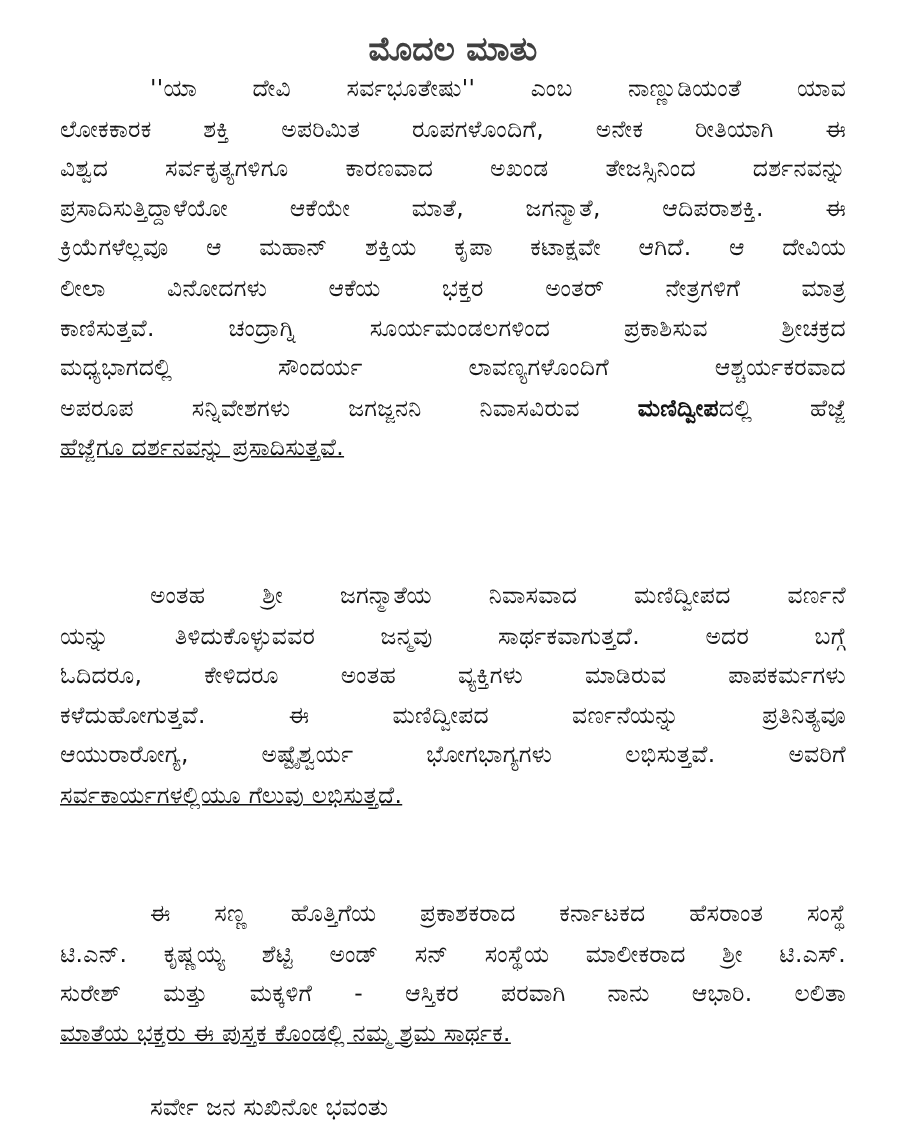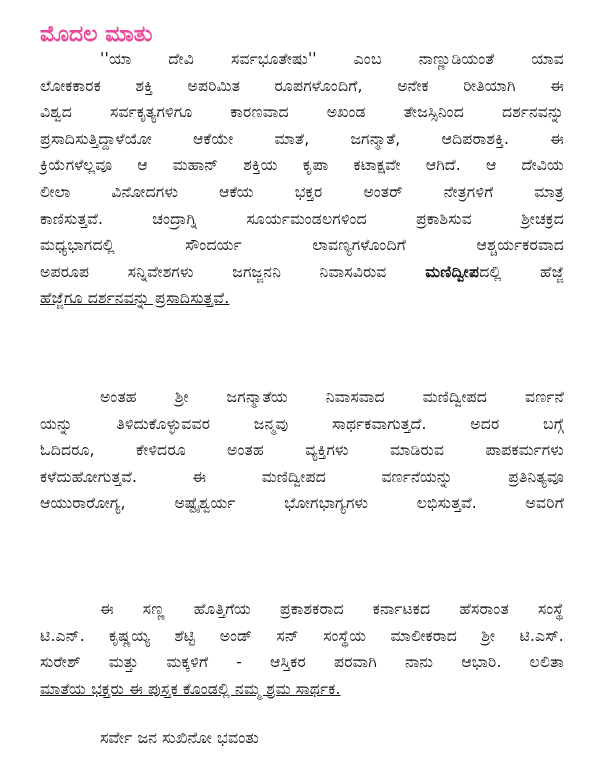--- a/index.html
+++ b/index.html
@@ -3,21 +3,21 @@
 <meta charset="utf-8">
 <style>
   html, body { margin: 0; padding: 0; background: #ffffff; }
   body { width: 600px; height: 759px; overflow: hidden; position: relative; }
   .page {
     position: absolute; left: 40px; top: 0; width: 524px;
     color: #111; font-family: "DejaVu Sans", sans-serif;
   }
   .title {
     position: absolute; left: 0; top: 19px; width: 524px;
-    font-size: 22px; font-weight: bold; line-height: 30px; color: #ec4899;
+    text-align: center; font-size: 22px; font-weight: bold; line-height: 30px; color: #404040;
   }
   .para {
     position: absolute; left: 0; width: 524px;
     font-size: 15.6px; line-height: 26.6px; text-align: justify;
     text-align-last: left; letter-spacing: 0.2px; color: #141414;
   }
   .line { display: block; white-space: nowrap; text-align: justify; text-align-last: justify; }
   .line.last { text-align-last: left; text-decoration: underline; }
   .indent { padding-left: 60px; }
   .p1 { top: 46px; }
@@ -44,20 +44,21 @@
     <span class="line emph-line">ಅಪರೂಪ ಸನ್ನಿವೇಶಗಳು ಜಗಜ್ಜನನಿ ನಿವಾಸವಿರುವ <b class="em">ಮಣಿದ್ವೀಪ</b>ದಲ್ಲಿ ಹೆಜ್ಜೆ</span>
     <span class="line last">ಹೆಜ್ಜೆಗೂ ದರ್ಶನವನ್ನು ಪ್ರಸಾದಿಸುತ್ತವೆ.</span>
   </div>
 
   <div class="para p2">
     <span class="line indent">ಅಂತಹ ಶ್ರೀ ಜಗನ್ಮಾತೆಯ ನಿವಾಸವಾದ ಮಣಿದ್ವೀಪದ ವರ್ಣನೆ</span>
     <span class="line">ಯನ್ನು ತಿಳಿದುಕೊಳ್ಳುವವರ ಜನ್ಮವು ಸಾರ್ಥಕವಾಗುತ್ತದೆ. ಅದರ ಬಗ್ಗೆ</span>
     <span class="line">ಓದಿದರೂ, ಕೇಳಿದರೂ ಅಂತಹ ವ್ಯಕ್ತಿಗಳು ಮಾಡಿರುವ ಪಾಪಕರ್ಮಗಳು</span>
     <span class="line">ಕಳೆದುಹೋಗುತ್ತವೆ. ಈ ಮಣಿದ್ವೀಪದ ವರ್ಣನೆಯನ್ನು ಪ್ರತಿನಿತ್ಯವೂ</span>
     <span class="line">ಆಯುರಾರೋಗ್ಯ, ಅಷ್ಟೈಶ್ವರ್ಯ ಭೋಗಭಾಗ್ಯಗಳು ಲಭಿಸುತ್ತವೆ. ಅವರಿಗೆ</span>
+    <span class="line last">ಸರ್ವಕಾರ್ಯಗಳಲ್ಲಿಯೂ ಗೆಲುವು ಲಭಿಸುತ್ತದೆ.</span>
   </div>
 
   <div class="para p3">
     <span class="line indent">ಈ ಸಣ್ಣ ಹೊತ್ತಿಗೆಯ ಪ್ರಕಾಶಕರಾದ ಕರ್ನಾಟಕದ ಹೆಸರಾಂತ ಸಂಸ್ಥೆ</span>
     <span class="line">ಟಿ.ಎನ್. ಕೃಷ್ಣಯ್ಯ ಶೆಟ್ಟಿ ಅಂಡ್ ಸನ್ ಸಂಸ್ಥೆಯ ಮಾಲೀಕರಾದ ಶ್ರೀ ಟಿ.ಎಸ್.</span>
     <span class="line">ಸುರೇಶ್ ಮತ್ತು ಮಕ್ಕಳಿಗೆ - ಆಸ್ತಿಕರ ಪರವಾಗಿ ನಾನು ಆಭಾರಿ. ಲಲಿತಾ</span>
     <span class="line last">ಮಾತೆಯ ಭಕ್ತರು ಈ ಪುಸ್ತಕ ಕೊಂಡಲ್ಲಿ ನಮ್ಮ ಶ್ರಮ ಸಾರ್ಥಕ.</span>
   </div>
 
   <div class="closing">ಸರ್ವೇ ಜನ ಸುಖಿನೋ ಭವಂತು</div>

